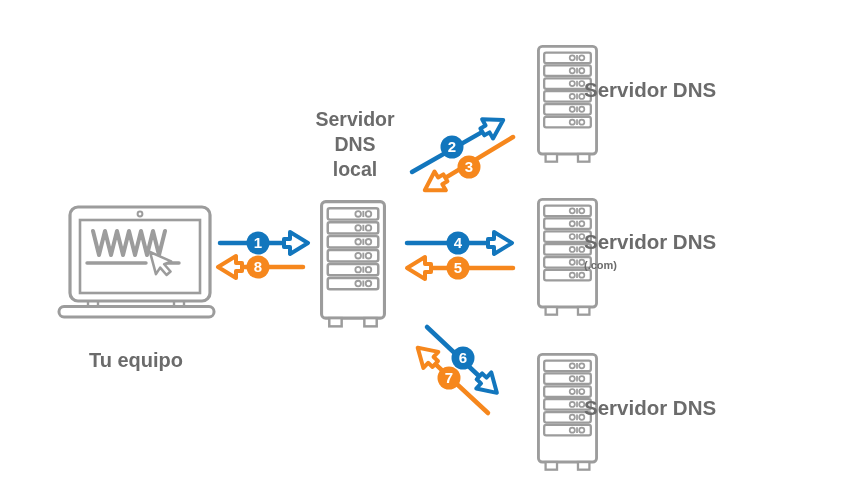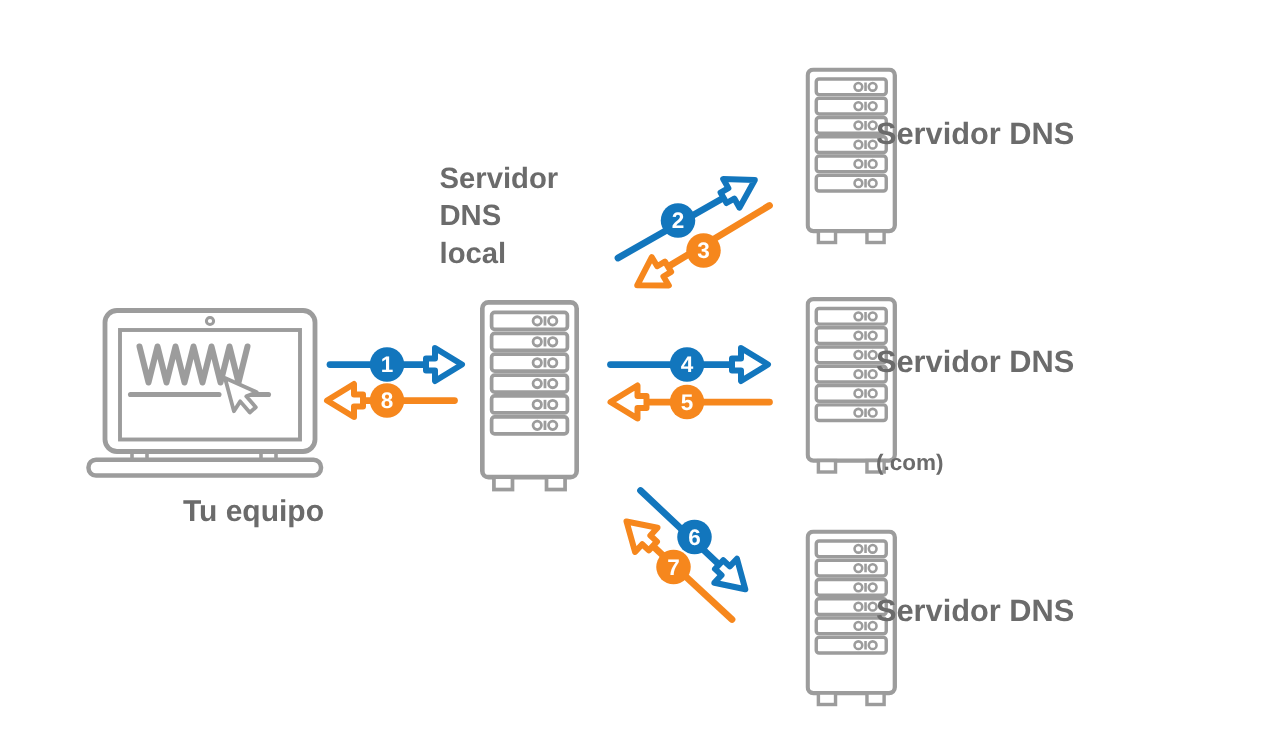--- a/index.html
+++ b/index.html
@@ -5,24 +5,24 @@
   html,body{margin:0;padding:0;background:#ffffff;}
   .stage{
     position:relative;width:858px;height:500px;background:#ffffff;
     font-family:"Liberation Sans",sans-serif;overflow:hidden;
   }
   .stage svg{position:absolute;left:0;top:0;}
   .lbl{
     position:absolute;color:#6b6b6b;font-weight:bold;
     font-family:"Liberation Sans",sans-serif;
   }
-  .lbl-client{left:56px;top:330px;width:160px;text-align:right;font-size:20px;}
-  .lbl-local{left:293px;top:107px;width:124px;text-align:left;font-size:19.5px;line-height:25px;white-space:pre-line;}
+  .lbl-client{left:56px;top:349px;width:160px;text-align:center;font-size:20px;}
+  .lbl-local{left:293px;top:107px;width:124px;text-align:center;font-size:19.5px;line-height:25px;white-space:pre-line;}
   .server-label{left:584px;width:220px;font-size:20.5px;line-height:24px;}
-  .server-label .sub{display:block;font-size:15px;line-height:22px;margin-top:44px;}
+  .server-label .sub{display:block;font-size:11px;line-height:22px;}
   .server-label .sub-lg{display:block;font-size:20.5px;line-height:24px;}
   .lbl-root{top:78px;}
   .lbl-com{top:230px;}
   .lbl-domain{top:396px;}
   .icon-stroke{stroke:#9c9c9c;fill:#ffffff;}
   .arrow-blue{stroke:#1276bd;}
   .arrow-orange{stroke:#f6871d;}
   .badge-blue{fill:#1276bd;}
   .badge-orange{fill:#f6871d;}
   .badge-num{

